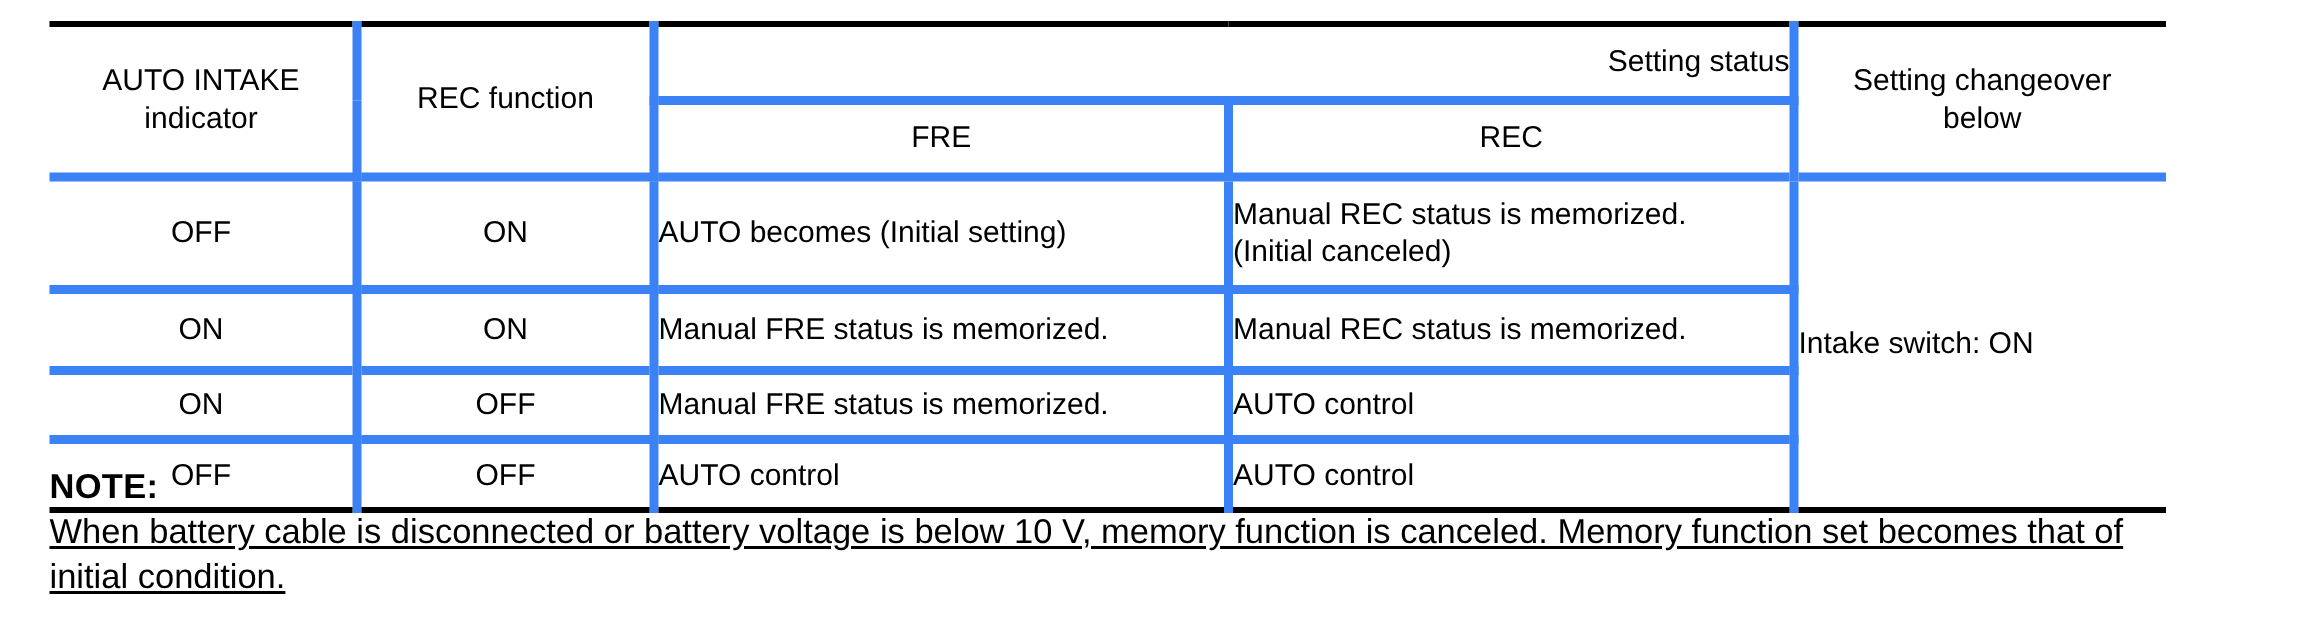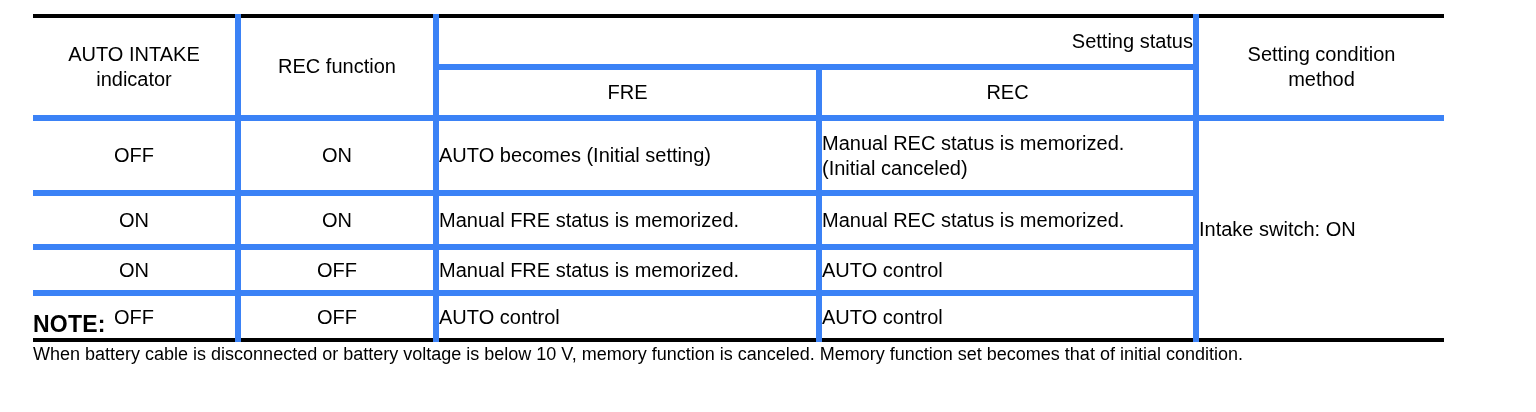--- a/index.html
+++ b/index.html
@@ -84,23 +84,24 @@
     font-size: 23px;
     line-height: 30px;
   }
   .note-title {
     font-weight: bold;
     font-size: 23px;
     line-height: 29px;
     letter-spacing: 0.2px;
   }
   .note-body {
-    font-size: 18px;
+    font-size: 23px;
     line-height: 30px;
     width: 1430px;
+    text-decoration: underline;
   }
 </style>
 </head>
 <body>
 
 <div class="page">
 
   <div class="table-wrap">
     <table class="spec">
       <colgroup>
@@ -114,22 +115,22 @@
       <tbody>
 
         <tr>
           <td class="rule-top c-center hdr-tall" rowspan="2">
             <div>AUTO INTAKE</div>
             <div>indicator</div>
           </td>
           <td class="rule-top c-center hdr-tall" rowspan="2">REC function</td>
           <td class="rule-top c-center hdr-topband" colspan="2">Setting status</td>
           <td class="rule-top c-center hdr-tall rule-strong" rowspan="2">
-            <div>Setting condition</div>
-            <div>method</div>
+            <div>Setting changeover</div>
+            <div>below</div>
           </td>
         </tr>
 
         <tr>
           <td class="c-center hdr-sub rule-strong">FRE</td>
           <td class="c-center hdr-sub rule-strong">REC</td>
         </tr>
 
         <tr>
           <td class="c-center row-tall">OFF</td>

